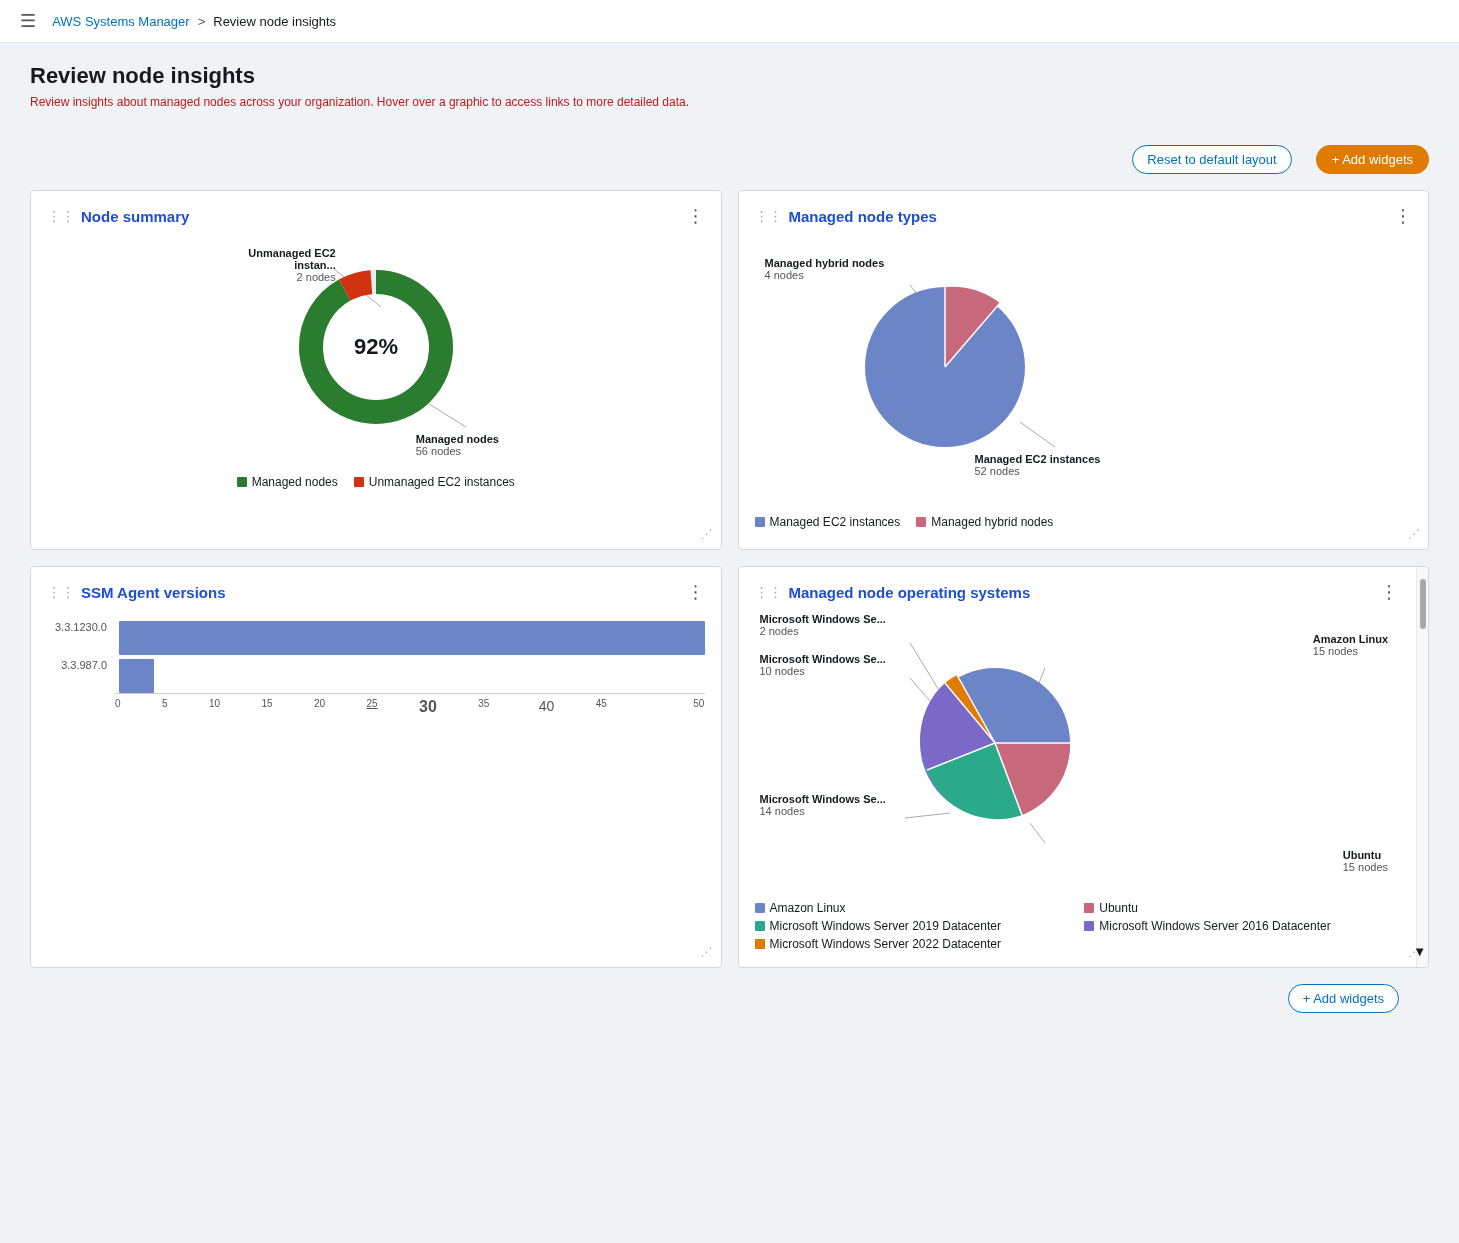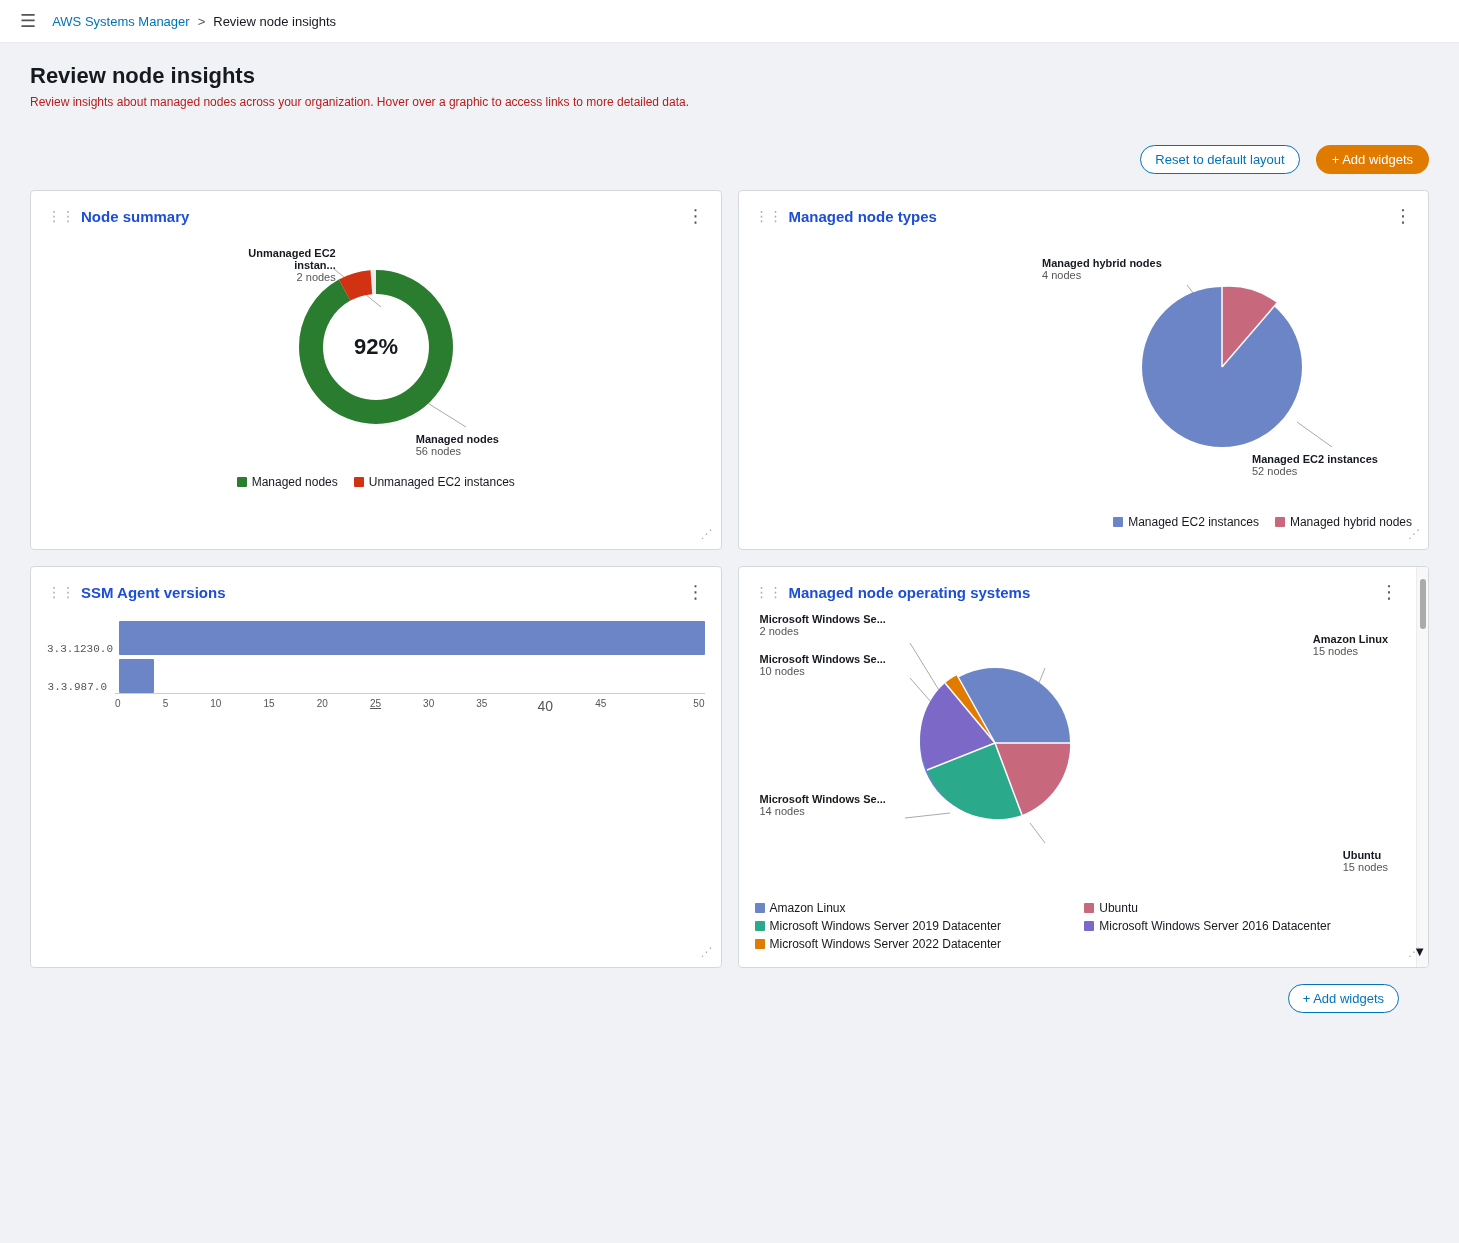--- a/index.html
+++ b/index.html
@@ -15,21 +15,21 @@
     }
     .hamburger { cursor: pointer; font-size: 18px; color: #555; margin-right: 8px; }
     .nav-link { color: #0073bb; font-size: 13px; text-decoration: none; }
     .nav-sep { color: #555; font-size: 13px; }
 
     .main-content { padding: 20px 30px; background: #f0f2f5; min-height: calc(100vh - 40px); }
 
     .page-title { font-size: 22px; font-weight: 700; color: #16191f; margin-bottom: 6px; }
     .page-subtitle { font-size: 12px; color: #b91c1c; margin-bottom: 36px; }
 
-    .toolbar { display: flex; justify-content: flex-end; gap: 16px; margin-bottom: 16px; }
+    .toolbar { display: flex; justify-content: flex-end; gap: 24px; margin-bottom: 16px; }
     .btn-outline {
       border: 1px solid #0073bb;
       background: #fff;
       color: #0073bb;
       padding: 6px 14px;
       border-radius: 20px;
       cursor: pointer;
       font-size: 13px;
     }
     .btn-orange {
@@ -86,28 +86,28 @@
     }
 
     .legend { display: flex; gap: 16px; margin-top: 8px; flex-wrap: wrap; }
     .legend-item { display: flex; align-items: center; gap: 5px; font-size: 12px; }
     .legend-dot { width: 10px; height: 10px; border-radius: 1px; flex-shrink: 0; }
 
     
     .pie-container {
       display: flex;
       flex-direction: column;
-      align-items: flex-end;
+      align-items: flex-start;
       padding: 10px 0 4px;
     }
 
     
     .bar-container { padding: 8px 0; }
     .bar-chart-area { display: flex; flex-direction: column; gap: 4px; }
-    .bar-row { display: flex; align-items: flex-end; gap: 12px; font-family: Liberation Mono, monospace; }
+    .bar-row { display: flex; align-items: flex-start; gap: 12px; }
     .bar-label { font-size: 11px; color: #555; width: 60px; text-align: right; flex-shrink: 0; }
     .bar-track { flex: 1; height: 34px; position: relative; }
     .bar-fill { height: 100%; background: #6c85c7; border-radius: 1px; }
 
     
     .callout { font-size: 11px; font-weight: 600; color: #16191f; }
     .callout-sub { font-size: 11px; color: #555; font-weight: 400; }
 
     .bottom-bar {
       display: flex;
@@ -273,21 +273,21 @@
 
         </div>
 
         <div style="margin-left:68px; border-top:1px solid #ccc; padding-top:4px; display:flex; justify-content:space-between;">
           <span style="font-size:10px;color:#555;">0</span>
           <span style="font-size:10px;color:#555;">5</span>
           <span style="font-size:10px;color:#555;">10</span>
           <span style="font-size:10px;color:#555;">15</span>
           <span style="font-size:10px;color:#555;">20</span>
           <span style="font-size:10px;color:#555;text-decoration:underline;">25</span>
-          <span style="font-size:10px;color:#555;">30</span>
+          <span style="font-size:16px;color:#555;font-weight:bold;">30</span>
           <span style="font-size:10px;color:#555;">35</span>
           <span style="font-size:14px;color:#555;margin-left:8px;">40</span>
           <span style="font-size:10px;color:#555;">45</span>
           <span style="font-size:10px;color:#555;margin-left:45px;">50</span>
         </div>
       </div>
       <span class="resize-icon">⋰</span>
     </div>
 
     <div class="widget-card" style="position:relative; overflow:hidden;">

